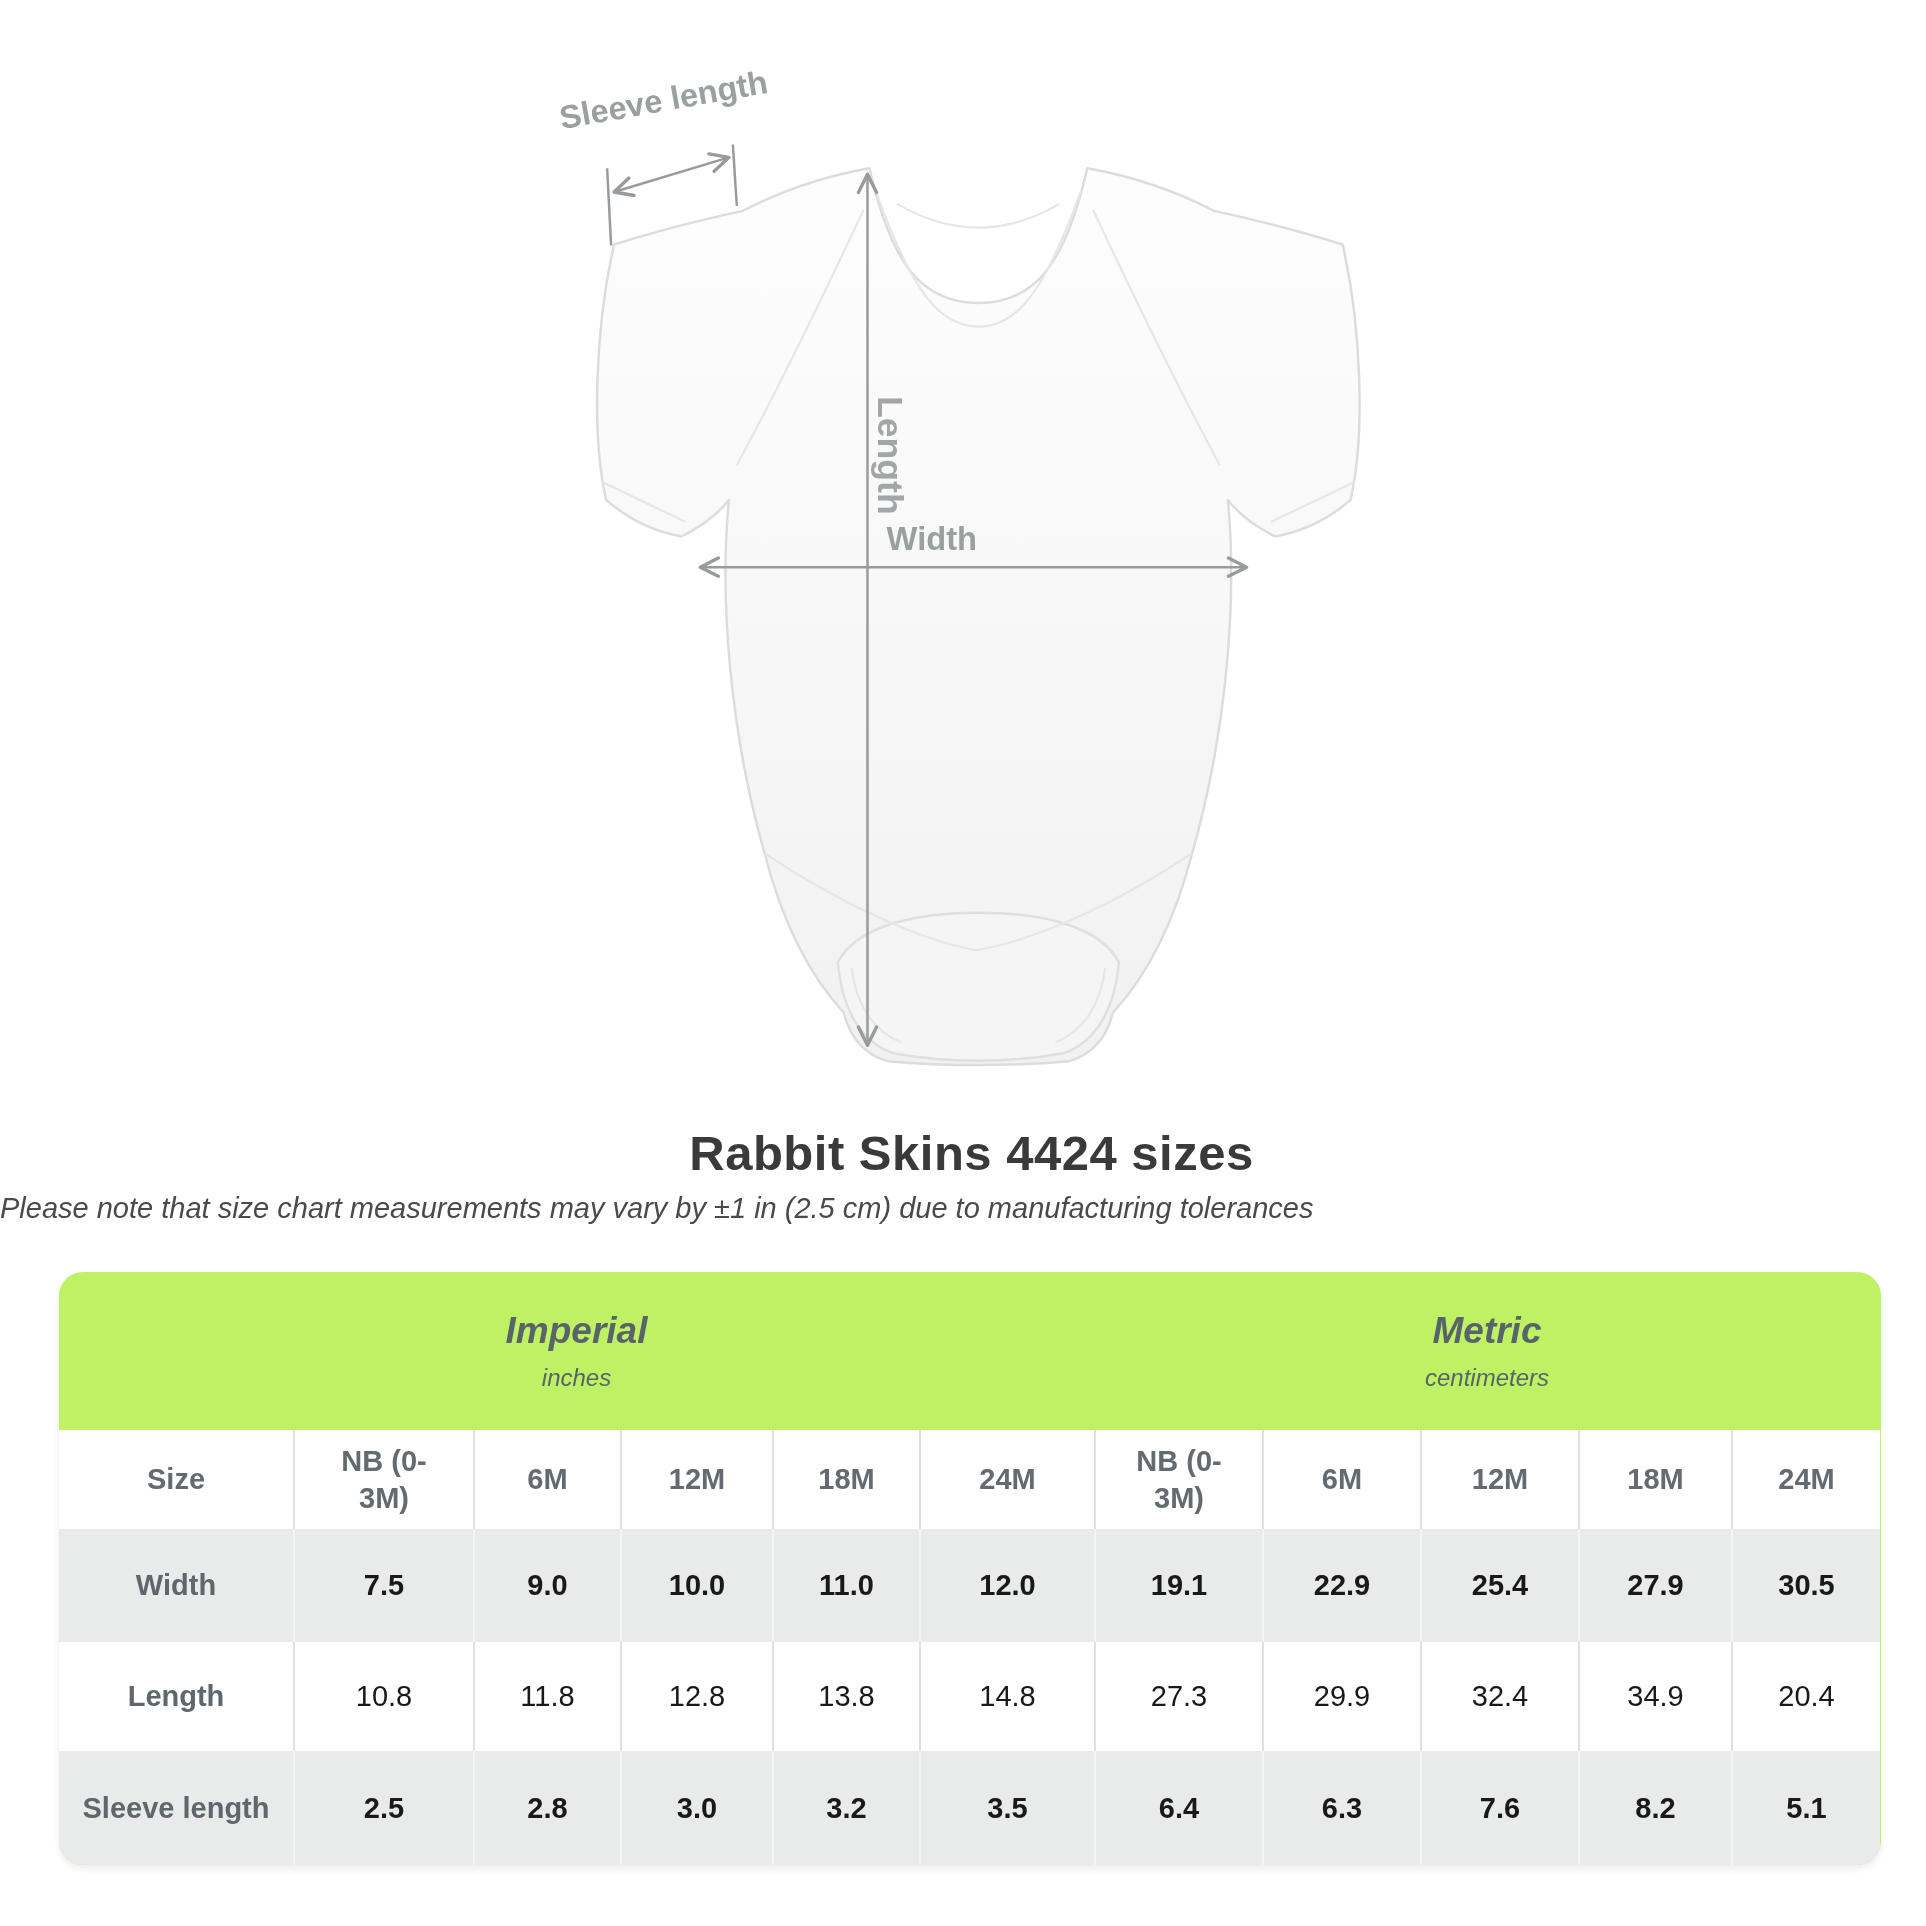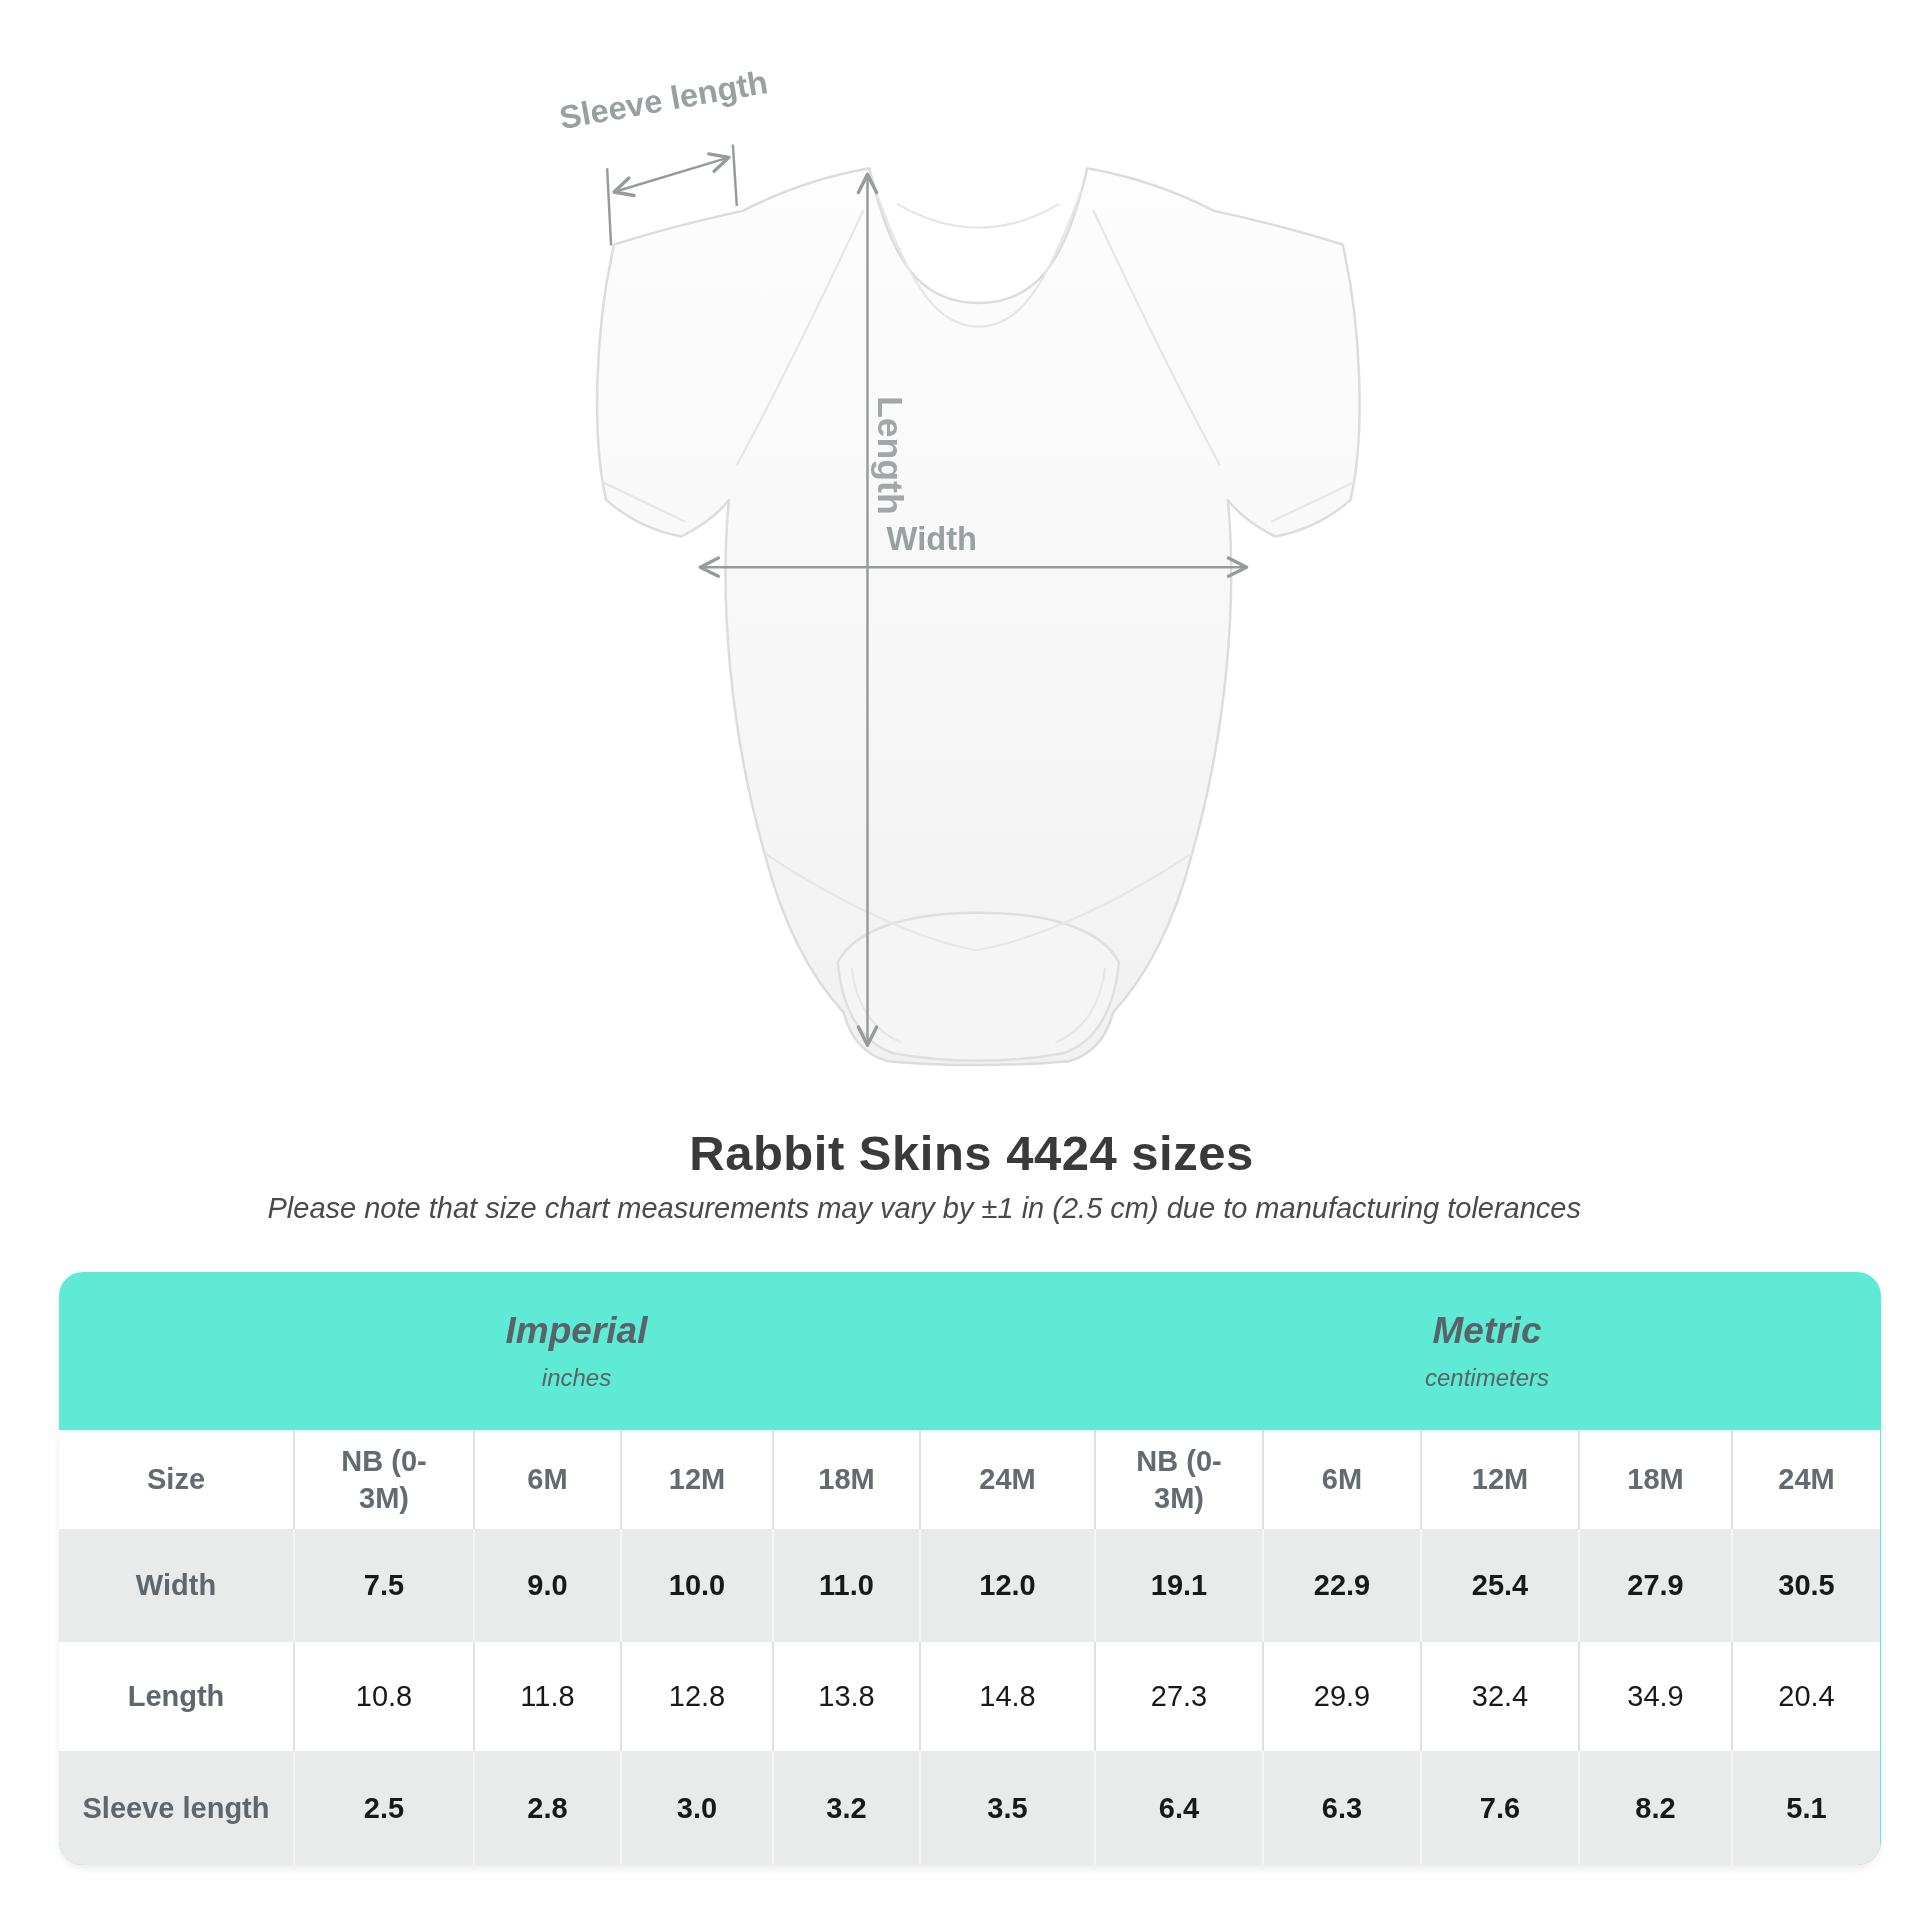--- a/index.html
+++ b/index.html
@@ -5,29 +5,29 @@
   html,body{margin:0;padding:0;background:#ffffff;}
   body{font-family:"Liberation Sans", sans-serif;}
   .stage{position:relative;width:1927px;height:1927px;background:#ffffff;overflow:hidden;}
 
   
   .diagram-svg{position:absolute;left:0;top:0;}
 
   
   .chart-title{position:absolute;left:0;top:1125px;width:1927px;text-align:center;
     font-size:49px;font-weight:bold;color:#3a3a3a;letter-spacing:0.5px;margin-left:8px;}
-  .tolerance-note{position:absolute;left:0;top:1192px;width:1581px;text-align:right;
+  .tolerance-note{position:absolute;left:0;top:1192px;width:1581px;text-align:left;
     font-style:italic;font-size:29px;color:#4a4a4a;}
 
   
   .size-table{position:absolute;left:59px;top:1272px;width:1822px;height:593px;
     display:grid;
     grid-template-columns:234px 180px 147px 152px 147px 175px 168px 158px 158px 153px 149px;
     grid-template-rows:158px 99px 113px 109px 114px;
-    background:#5eead4;border-radius:24px;overflow:hidden;
+    background:#bef264;border-radius:24px;overflow:hidden;
     box-shadow:0 4px 7px rgba(0,0,0,0.07);}
   .cell{display:flex;align-items:center;justify-content:center;text-align:center;}
   .grp{grid-row:1;flex-direction:column;gap:12px;}
   .grp-imperial{grid-column:1/7;}
   .grp-metric{grid-column:7/12;}
   .grp .grp-label{font-size:37px;font-weight:bold;font-style:italic;color:#59636a;}
   .grp .grp-unit{font-size:24px;font-style:italic;color:#59636a;}
   .row-white{background:#ffffff;}
   .row-grey{background:#e9eaea;font-weight:bold;}
   .hdr{font-size:29px;font-weight:bold;color:#636b70;line-height:1.25;}

